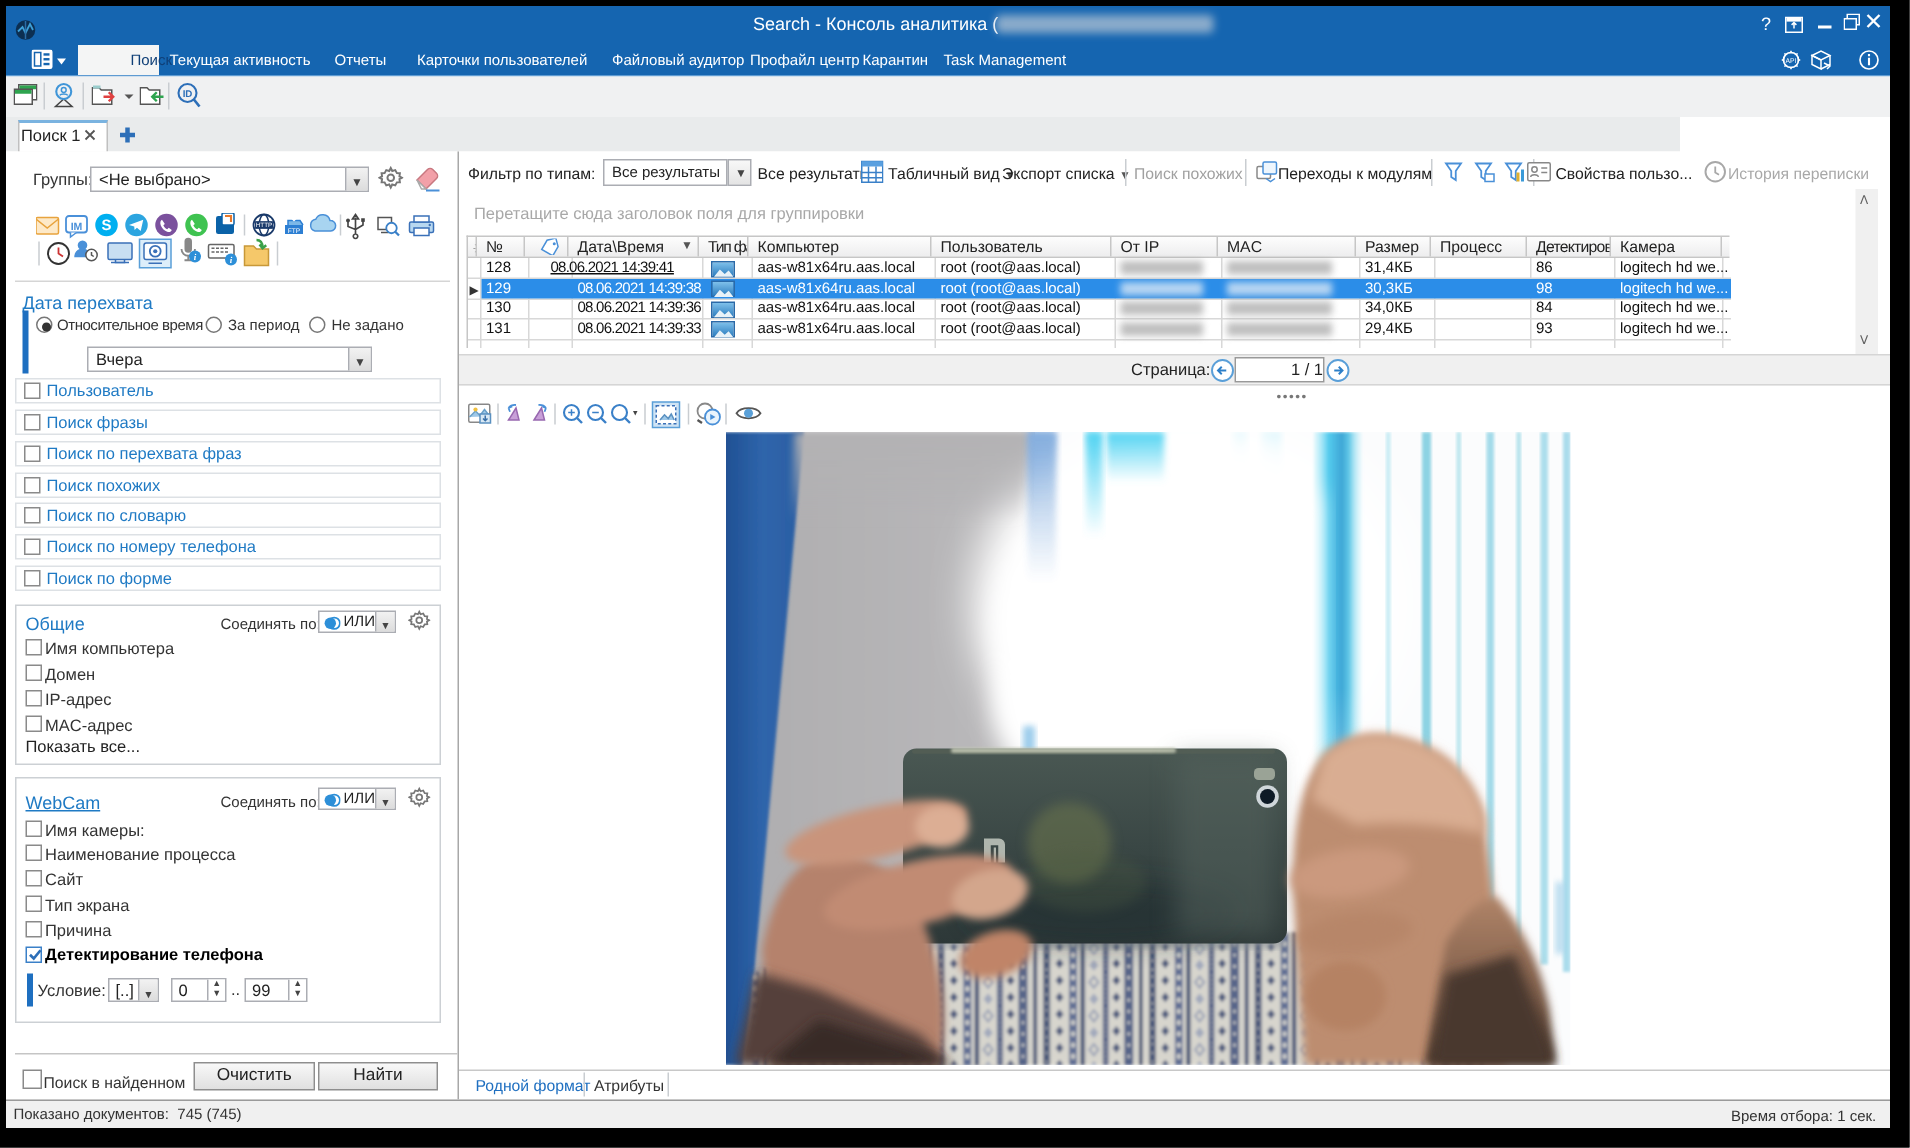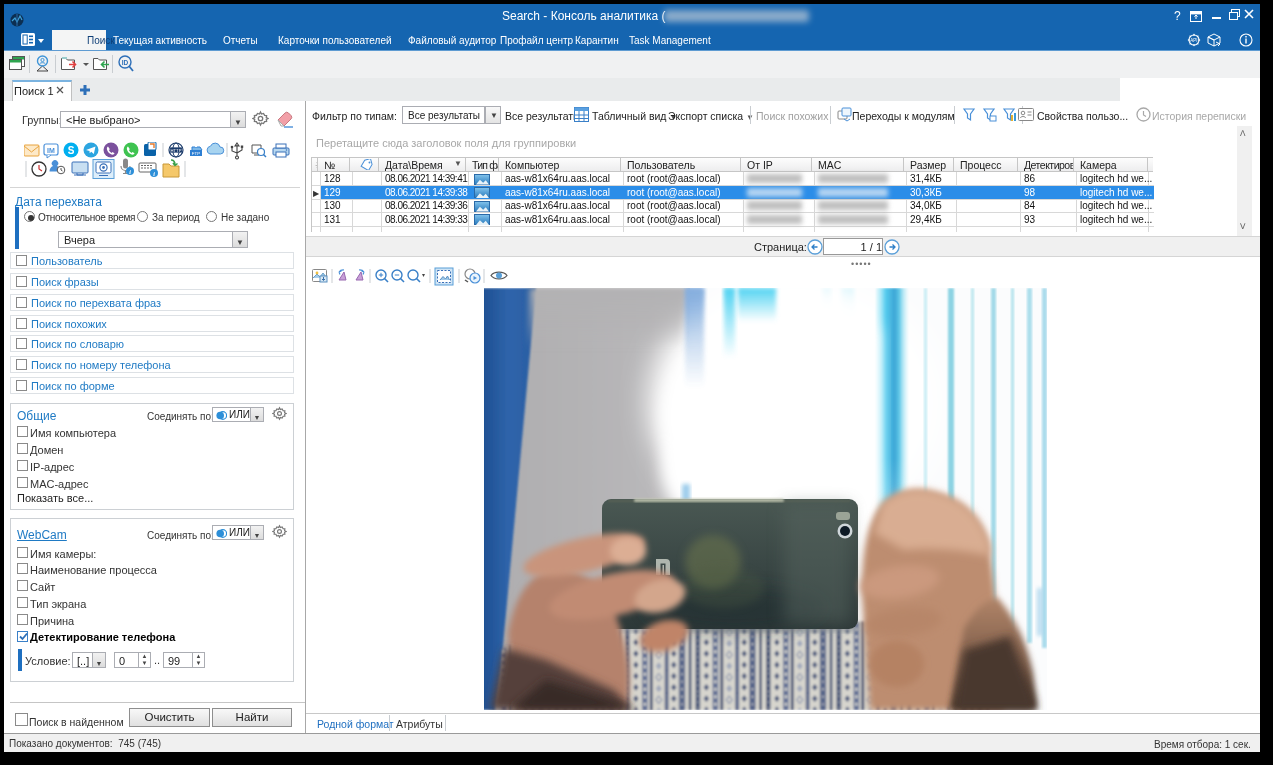--- a/index.html
+++ b/index.html
@@ -447,21 +447,21 @@
     <div class="gridline" style="left:836px;top:14px;width:1px;height:60px;"></div>
 
     <div class="gridline" style="left:0;top:27px;width:842px;height:1px;"></div>
     <div class="gridline" style="left:0;top:40.5px;width:842px;height:1px;"></div>
     <div class="gridline" style="left:0;top:54px;width:842px;height:1px;"></div>
     <div class="gridline" style="left:0;top:67.5px;width:842px;height:1px;"></div>
 
     <div class="abs" style="left:9px;top:28px;width:833px;height:13px;background:#2b8de8;"></div>
 
     <div class="cell" style="left:9px;top:15px;">128</div>
-    <div class="cell dt" style="left:70px;top:15px;">08.06.2021 14:39:41</div>
+    <div class="cell dt" style="left:52px;top:15px;text-decoration:underline;">08.06.2021 14:39:41</div>
     <div class="cell" style="left:190px;top:15px;">aas-w81x64ru.aas.local</div>
     <div class="cell" style="left:312px;top:15px;">root (root@aas.local)</div>
     <div class="cell" style="left:595px;top:15px;">31,4КБ</div>
     <div class="cell" style="left:709px;top:15px;">86</div>
     <div class="cell" style="left:765px;top:15px;">logitech hd we...</div>
     <div class="cell" style="left:9px;top:28.5px;color:#fff;">129</div>
     <div class="cell dt" style="left:70px;top:28.5px;color:#fff;">08.06.2021 14:39:38</div>
     <div class="cell" style="left:190px;top:28.5px;color:#fff;">aas-w81x64ru.aas.local</div>
     <div class="cell" style="left:312px;top:28.5px;color:#fff;">root (root@aas.local)</div>
     <div class="cell" style="left:595px;top:28.5px;color:#fff;">30,3КБ</div>

